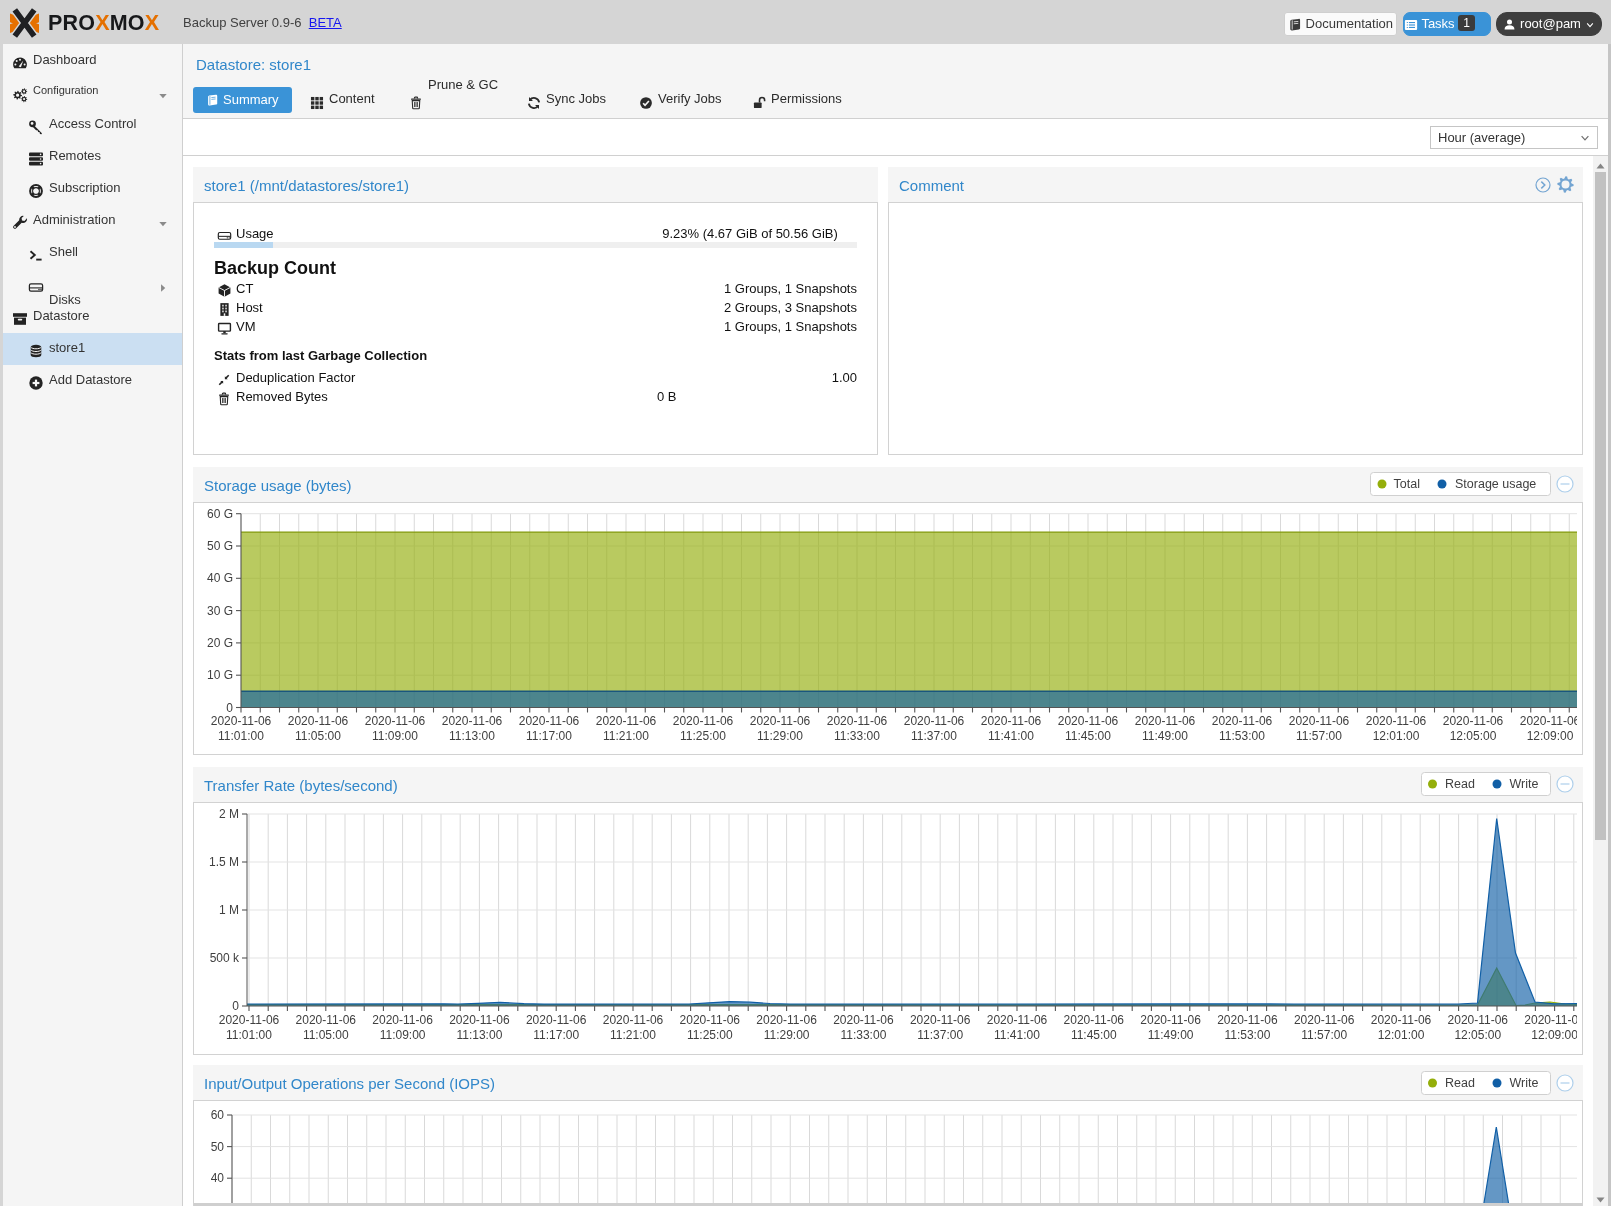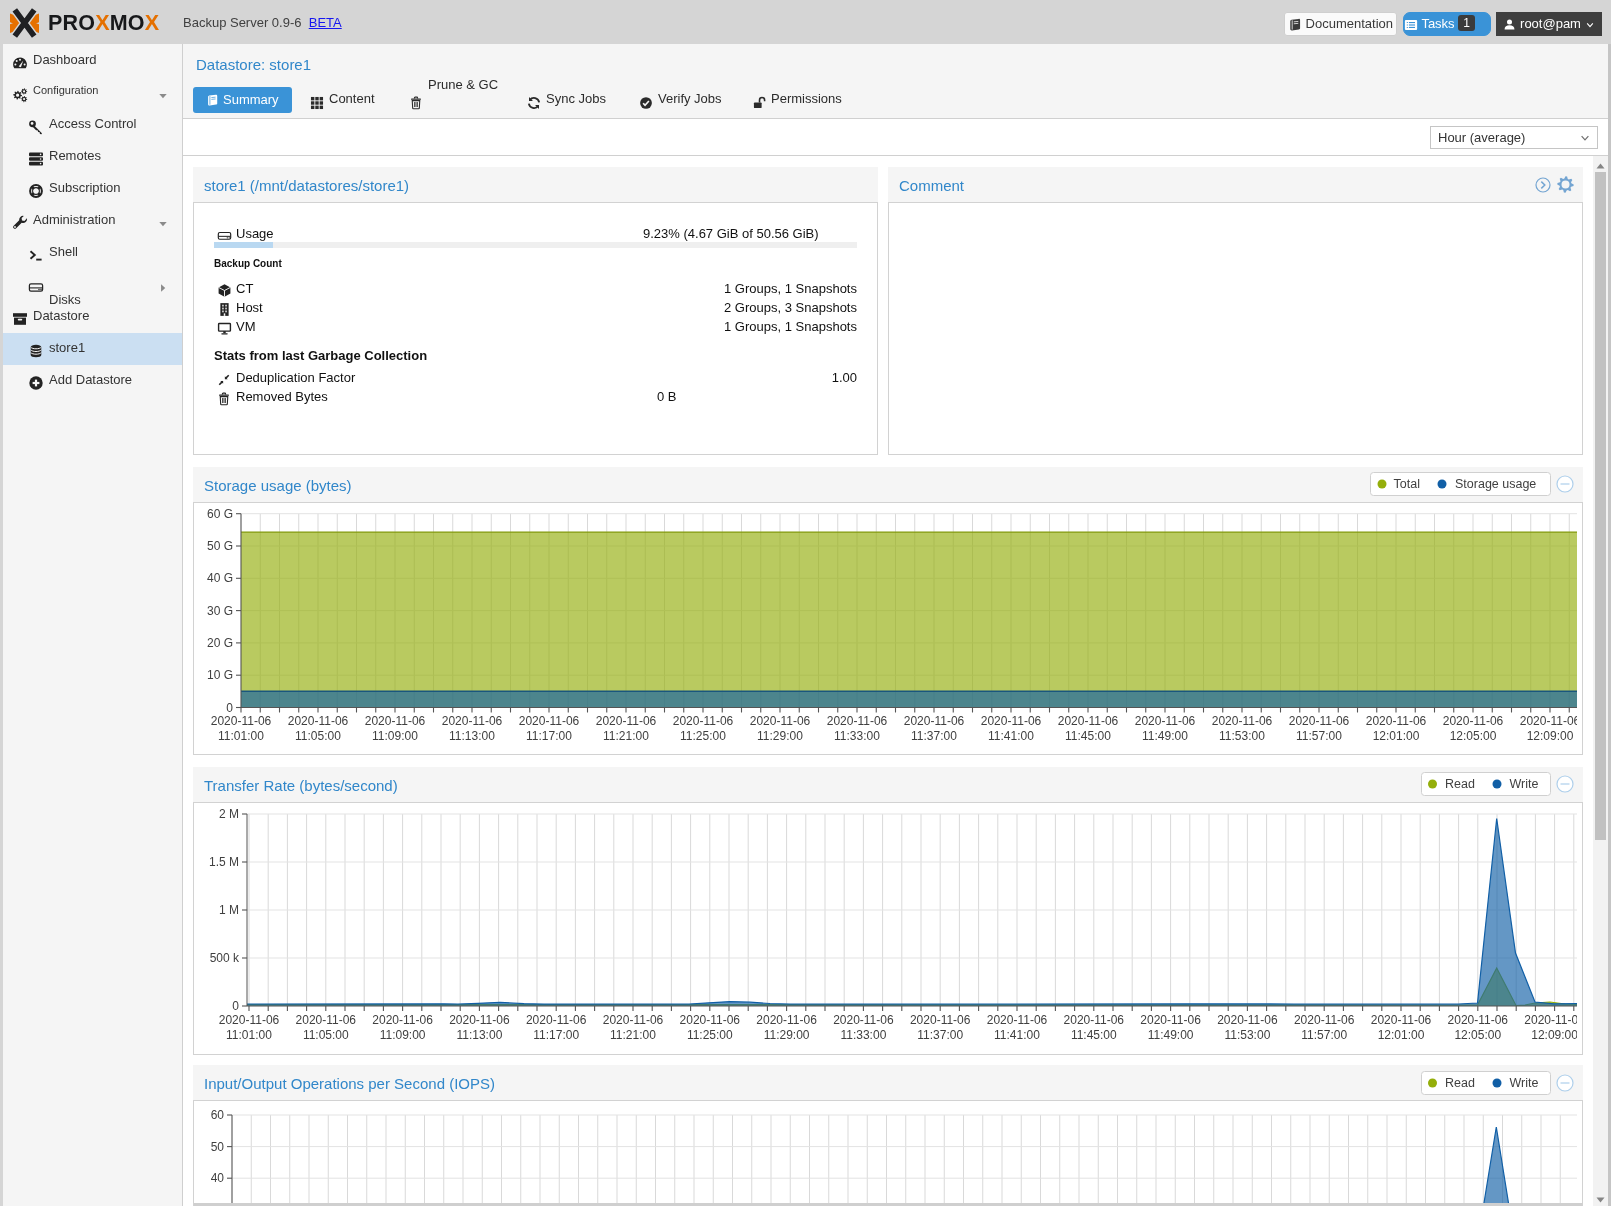--- a/index.html
+++ b/index.html
@@ -34,21 +34,21 @@
           <g stroke="#3a93d7" stroke-width="1.3">
             <line x1="5.6" y1="5.2" x2="12.6" y2="5.2"></line>
             <line x1="5.6" y1="8" x2="12.6" y2="8"></line>
             <line x1="5.6" y1="10.8" x2="12.6" y2="10.8"></line>
             <line x1="3.2" y1="5.2" x2="4.4" y2="5.2"></line>
             <line x1="3.2" y1="8" x2="4.4" y2="8"></line>
             <line x1="3.2" y1="10.8" x2="4.4" y2="10.8"></line>
           </g>
         </g>
       </svg> Tasks <span style="display:inline-block;background:#3b3b3b;border-radius:3px;padding:0 5px;font-size:12px;line-height:16px;vertical-align:1px">1</span></div>
-    <div style="position:absolute;left:1496px;top:12px;width:104px;height:22px;background:#3e3e3e;border:1px solid #3e3e3e;border-radius:0;font-size:13px;color:#fff;line-height:21px;text-align:center"><svg width="13" height="13" viewBox="0 0 13 13" style="vertical-align:middle">
+    <div style="position:absolute;left:1496px;top:12px;width:104px;height:22px;background:#3e3e3e;border:1px solid #3e3e3e;border-radius:11px;font-size:13px;color:#fff;line-height:21px;text-align:center"><svg width="13" height="13" viewBox="0 0 13 13" style="vertical-align:middle">
         <g transform="scale(0.8125)">
           <circle cx="8" cy="4.9" r="3.1" fill="#ffffff"></circle>
           <path d="M1.9 14c0-3.2 2.6-5 6.1-5s6.1 1.8 6.1 5z" fill="#ffffff"></path>
         </g>
       </svg> root@pam <svg width="10" height="10" viewBox="0 0 16 16" style="vertical-align:middle">
         <path d="M3.5 5.5 8 10.5 12.5 5.5" fill="none" stroke="#fff" stroke-width="1.8"></path>
       </svg></div>
     <div style="position:absolute;left:0;top:44px;width:1611px;height:1162px;background:#d5d5d5"></div>
     <div style="position:absolute;left:3px;top:44px;width:179px;height:1162px;background:#f5f5f5;border-right:1px solid #cfcfcf"></div>
     <div style="position:absolute;left:183px;top:44px;width:1425px;height:1162px;background:#fff"></div>
@@ -219,24 +219,24 @@
     <div style="position:absolute;left:204px;top:177px;font-size:15px;color:#3187ca;white-space:nowrap">store1 (/mnt/datastores/store1)</div>
     <div style="position:absolute;left:217px;top:226px;width:16px;height:16px"><svg width="15" height="15" viewBox="0 0 15 15" style="vertical-align:middle">
         <g transform="scale(0.9375)">
           <rect x="1.4" y="4.8" width="13.2" height="7.2" rx="1.6" fill="none" stroke="#232323" stroke-width="1.25"></rect>
           <line x1="1.6" y1="8.9" x2="14.4" y2="8.9" stroke="#232323" stroke-width="1.1"></line>
           <circle cx="11" cy="10.5" r=".75" fill="#232323"></circle>
           <circle cx="13" cy="10.5" r=".75" fill="#232323"></circle>
         </g>
       </svg></div>
     <div style="position:absolute;left:236px;top:226px;font-size:13px;color:#111">Usage</div>
-    <div style="position:absolute;left:643px;top:226px;width:214px;font-size:13px;color:#111;text-align:left;white-space:nowrap">9.23% (4.67 GiB of 50.56 GiB)</div>
+    <div style="position:absolute;left:643px;top:226px;width:214px;font-size:13px;color:#111;text-align:center;white-space:nowrap">9.23% (4.67 GiB of 50.56 GiB)</div>
     <div style="position:absolute;left:214px;top:242px;width:643px;height:6px;background:#efefef"></div>
     <div style="position:absolute;left:214px;top:242px;width:59px;height:6px;background:#b9d8f1"></div>
-    <div style="position:absolute;left:214px;top:258px;font-size:10px;font-weight:bold;color:#111">Backup Count</div>
+    <div style="position:absolute;left:214px;top:258px;font-size:18px;font-weight:bold;color:#111">Backup Count</div>
     <div style="position:absolute;left:217px;top:281px;width:16px;height:16px"><svg width="15" height="15" viewBox="0 0 15 15" style="vertical-align:middle">
         <g transform="scale(0.9375)">
           <path d="M8 1.4 14.3 4.7v6.6L8 14.6 1.7 11.3V4.7z" fill="#232323"></path>
           <path d="M1.7 4.7 8 8l6.3-3.3M8 8v6.6" fill="none" stroke="#f5f5f5" stroke-width="1"></path>
         </g>
       </svg></div>
     <div style="position:absolute;left:236px;top:281px;font-size:13px;color:#111">CT</div>
     <div style="position:absolute;left:657px;top:281px;width:200px;font-size:13px;color:#111;text-align:right;white-space:nowrap">1 Groups, 1 Snapshots</div>
     <div style="position:absolute;left:217px;top:300px;width:16px;height:16px"><svg width="15" height="15" viewBox="0 0 15 15" style="vertical-align:middle">
         <g transform="scale(0.9375)">

